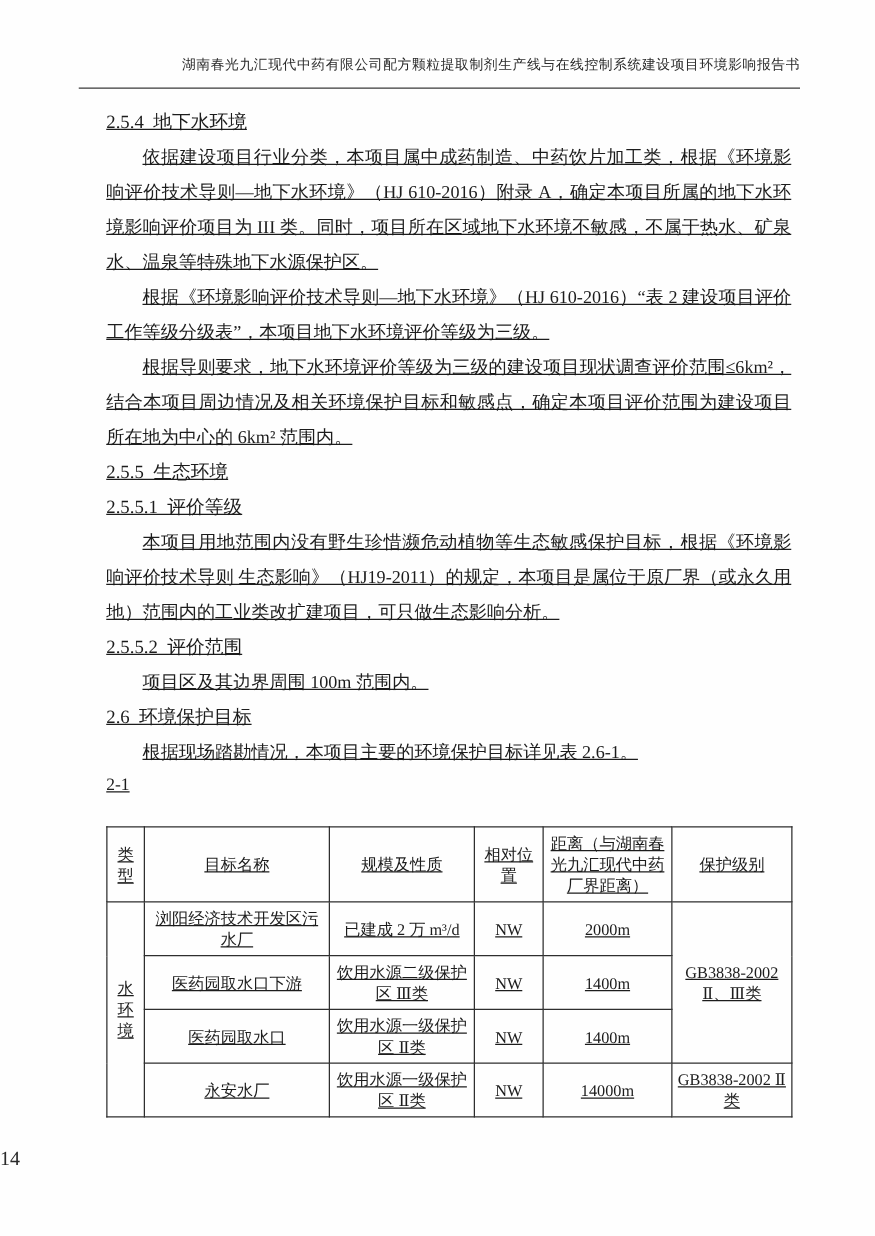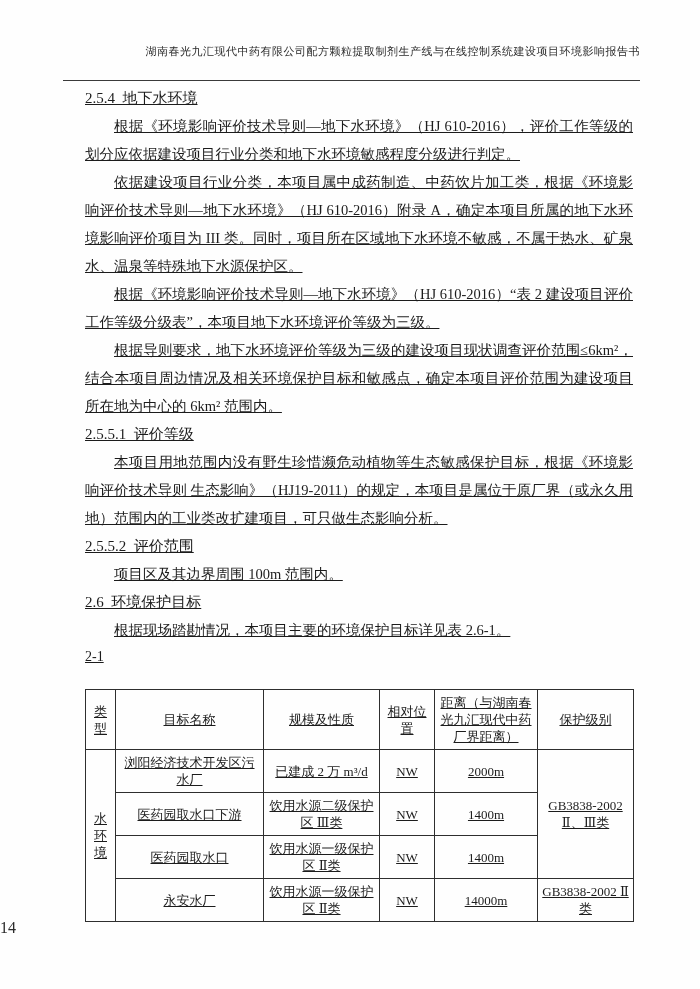--- a/index.html
+++ b/index.html
@@ -15,21 +15,21 @@
   }
   .page-header {
     position: absolute;
     top: 44px;
     left: 63px;
     right: 60px;
     text-align: right;
     font-size: 11px;
     letter-spacing: 0.5px;
     color: #2a2a2a;
-    padding-bottom: 21px;
+    padding-bottom: 11px;
     border-bottom: 1.5px solid #3a3a3a;
     white-space: nowrap;
   }
   .content {
     position: absolute;
     top: 84px;
     left: 85px;
     width: 548px;
     text-decoration: underline;
   }
@@ -97,24 +97,24 @@
 </style>
 </head>
 <body>
 
 <div class="page">
 
   <div class="page-header">湖南春光九汇现代中药有限公司配方颗粒提取制剂生产线与在线控制系统建设项目环境影响报告书</div>
 
   <div class="content">
     <p class="heading">2.5.4  地下水环境</p>
-    <p class="para">根据《环境影响评价技术导则—地下水环境》（HJ 610-2016），评价工作等级的划分应依据建设项目行业分类和地下水环境敏感程度分级进行判定。</p>
     <p class="para">依据建设项目行业分类，本项目属中成药制造、中药饮片加工类，根据《环境影响评价技术导则—地下水环境》（HJ 610-2016）附录 A，确定本项目所属的地下水环境影响评价项目为 III 类。同时，项目所在区域地下水环境不敏感，不属于热水、矿泉水、温泉等特殊地下水源保护区。</p>
     <p class="para">根据《环境影响评价技术导则—地下水环境》（HJ 610-2016）“表 2  建设项目评价工作等级分级表”，本项目地下水环境评价等级为三级。</p>
     <p class="para">根据导则要求，地下水环境评价等级为三级的建设项目现状调查评价范围≤6km²，结合本项目周边情况及相关环境保护目标和敏感点，确定本项目评价范围为建设项目所在地为中心的 6km² 范围内。</p>
+    <p class="heading">2.5.5  生态环境</p>
     <p class="heading">2.5.5.1  评价等级</p>
     <p class="para">本项目用地范围内没有野生珍惜濒危动植物等生态敏感保护目标，根据《环境影响评价技术导则 生态影响》（HJ19-2011）的规定，本项目是属位于原厂界（或永久用地）范围内的工业类改扩建项目，可只做生态影响分析。</p>
     <p class="heading">2.5.5.2  评价范围</p>
     <p class="para">项目区及其边界周围 100m 范围内。</p>
     <p class="heading">2.6  环境保护目标</p>
     <p class="para">根据现场踏勘情况，本项目主要的环境保护目标详见表 2.6-1。</p>
     <p class="table-cont-label">2-1</p>
 
     <table class="targets">
       <colgroup>

